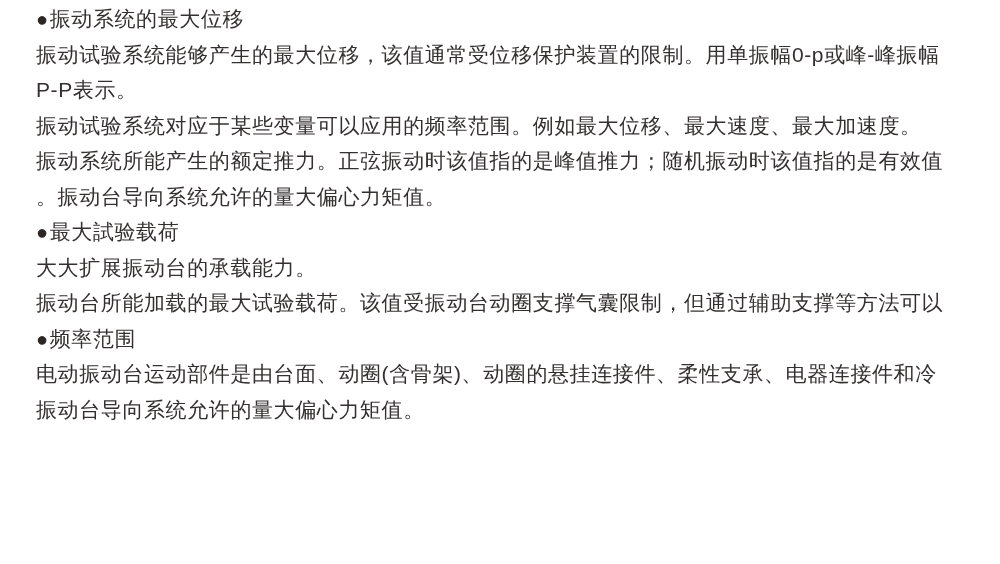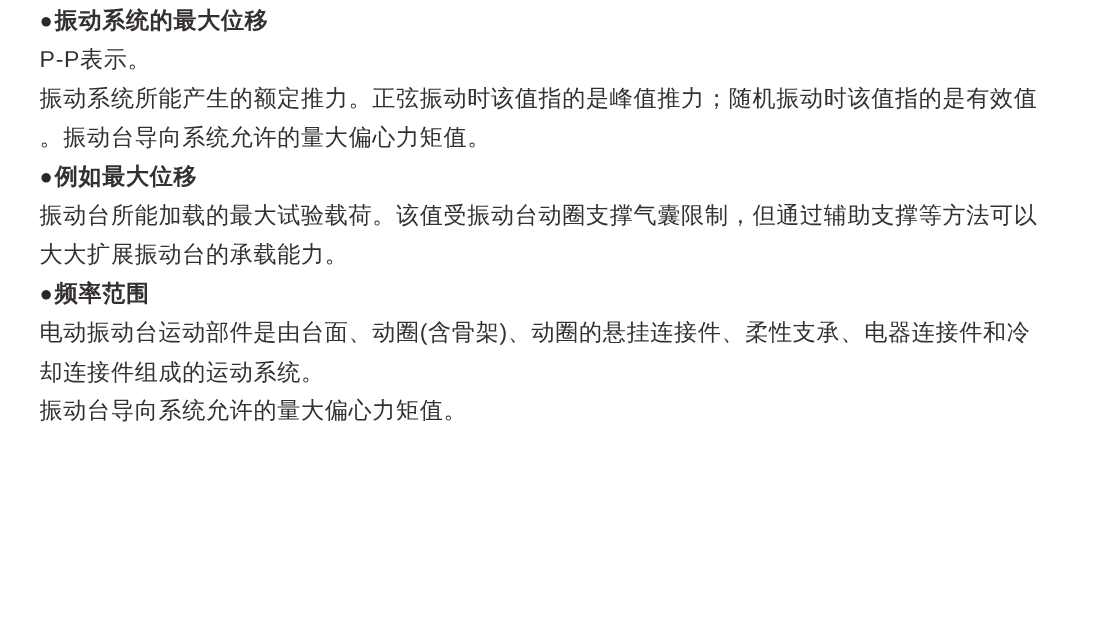--- a/index.html
+++ b/index.html
@@ -22,63 +22,64 @@
   }
   .line {
     height: 35.55px;
     line-height: 35.55px;
     font-size: 21px;
     letter-spacing: 0.6px;
     white-space: nowrap;
     color: #353030;
   }
   .heading {
-    font-weight: 700;
+    font-weight: 400;
   }
   .bullet {
     display: inline-block;
     font-size: 20px;
     color: #2c2624;
     margin-right: 1px;
     vertical-align: baseline;
   }
 </style>
 </head>
 <body>
 
 <div class="doc">
 
   <div class="section">
     <div class="line heading">
       <span class="bullet">●</span><span>振动系统的最大位移</span>
     </div>
+    <div class="line">振动试验系统能够产生的最大位移，该值通常受位移保护装置的限制。用单振幅0-p或峰-峰振幅</div>
     <div class="line">P-P表示。</div>
   </div>
 
   <div class="section">
+    <div class="line">振动试验系统对应于某些变量可以应用的频率范围。例如最大位移、最大速度、最大加速度。</div>
   </div>
 
   <div class="section">
     <div class="line">振动系统所能产生的额定推力。正弦振动时该值指的是峰值推力；随机振动时该值指的是有效值</div>
     <div class="line">。振动台导向系统允许的量大偏心力矩值。</div>
   </div>
 
   <div class="section">
     <div class="line heading">
-      <span class="bullet">●</span><span>例如最大位移</span>
+      <span class="bullet">●</span><span>最大試验载荷</span>
     </div>
+    <div class="line">大大扩展振动台的承载能力。</div>
     <div class="line">振动台所能加载的最大试验载荷。该值受振动台动圈支撑气囊限制，但通过辅助支撑等方法可以</div>
-    <div class="line">大大扩展振动台的承载能力。</div>
   </div>
 
   <div class="section">
     <div class="line heading">
       <span class="bullet">●</span><span>频率范围</span>
     </div>
     <div class="line">电动振动台运动部件是由台面、动圈(含骨架)、动圈的悬挂连接件、柔性支承、电器连接件和冷</div>
-    <div class="line">却连接件组成的运动系统。</div>
   </div>
 
   <div class="section">
     <div class="line">振动台导向系统允许的量大偏心力矩值。</div>
   </div>
 
 </div>
 
 </body></html>

